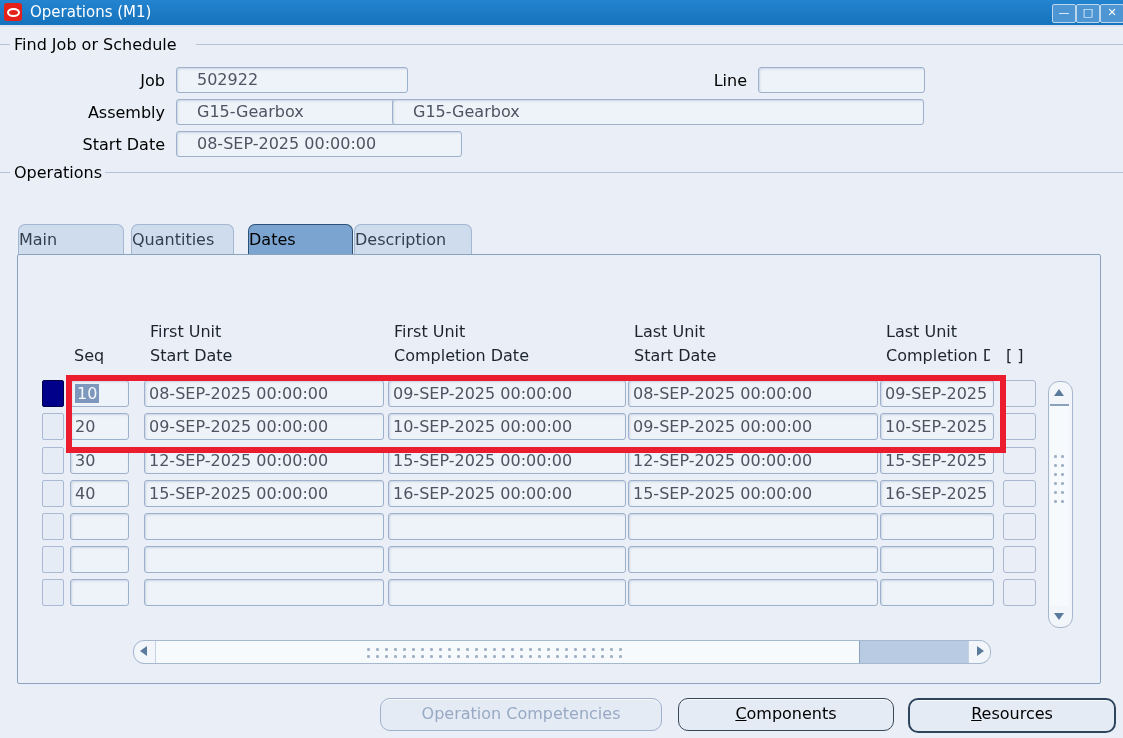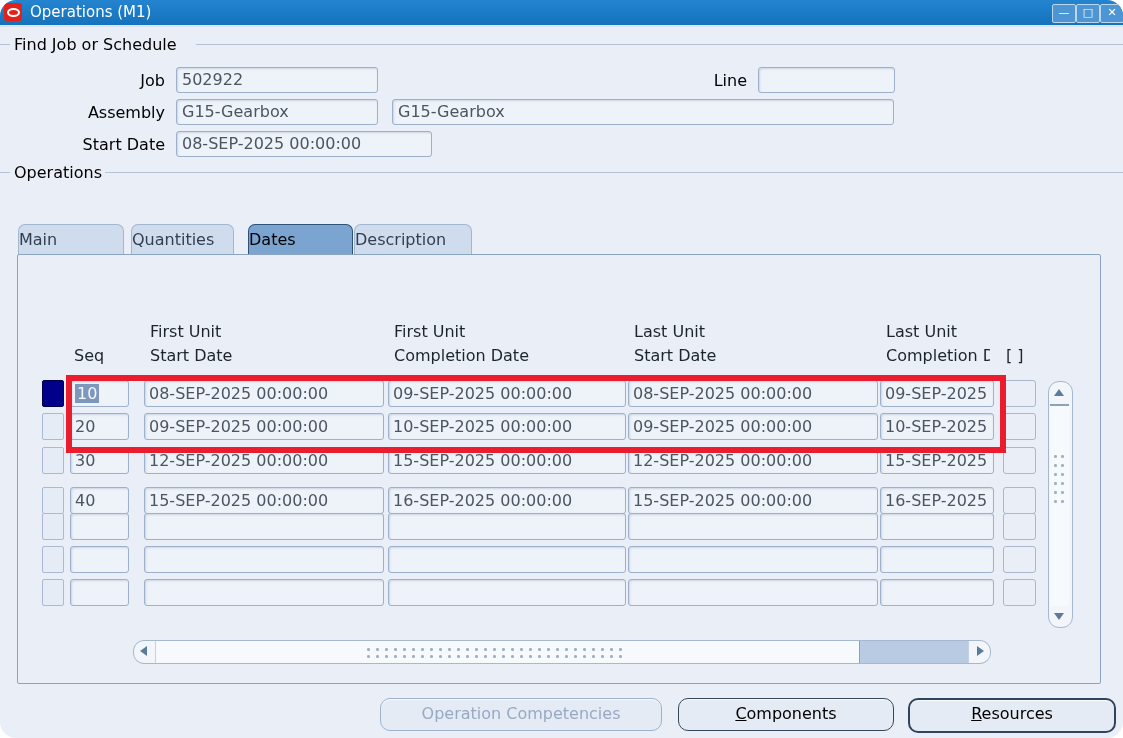--- a/index.html
+++ b/index.html
@@ -1,34 +1,34 @@
 <!DOCTYPE html>
 <html><head>
 <meta charset="utf-8">
 <style>
   html,body{margin:0;padding:0;}
   body{font-family:"DejaVu Sans","Liberation Sans",sans-serif;}
-  #win{position:relative;width:1123px;height:738px;background:#e9eef7;overflow:hidden;border-radius:16px;}
+  #win{position:relative;width:1123px;height:738px;background:#e9eef7;overflow:hidden;}
 
   
   #titlebar{position:absolute;left:0;top:0;width:1123px;height:25px;background:linear-gradient(#2484cf,#1572bd);}
   #titlebar .tsep{position:absolute;left:0;top:25px;width:1123px;height:2px;background:#dce6f2;}
   #logo{position:absolute;left:4px;top:3px;width:18px;height:18px;background:#e32119;border-radius:3px;}
   #logo .ring{position:absolute;left:3px;top:5px;width:9px;height:5px;border:2px solid #fff;border-radius:50%;}
   #title-text{position:absolute;left:30px;top:0;height:25px;line-height:25px;color:#fff;font-size:15px;white-space:nowrap;}
   .winbtn{position:absolute;top:4px;width:22px;height:17px;background:#4e96d3;border:1px solid #bcd6ec;border-radius:2px;color:#fff;font-size:11px;line-height:15px;text-align:center;cursor:default;}
 
   
   .lbl{position:absolute;font-size:16px;color:#000;white-space:nowrap;}
   .rlbl{text-align:right;}
   .frameline{position:absolute;height:1px;background:#b6c3d6;}
 
   
   .field{position:absolute;height:24px;background:#eef2f9;border:1px solid #9db1cc;border-radius:3px;
-         font-size:16px;color:#4c5561;padding:0 5px;line-height:24px;white-space:nowrap;overflow:hidden;
+         font-size:16px;color:#4c5561;padding:0 20px;line-height:24px;white-space:nowrap;overflow:hidden;
          box-shadow:inset 1px 1px 2px rgba(110,135,170,.28);}
 
   
   .tab{position:absolute;top:224px;height:30px;border-radius:7px 7px 0 0;background:#cfdcee;border:1px solid #a3b7d0;
        border-bottom:none;line-height:30px;font-size:16px;color:#333f4e;cursor:default;}
   .tab.active{background:#7ba4d0;border-color:#2e5277;color:#000;}
 
   
   #panel{position:absolute;left:17px;top:254px;width:1082px;height:428px;border:1px solid #8aa4bf;border-radius:2px;}
 
@@ -157,21 +157,21 @@
   </div>
   <div class="grow" style="top:447px;">
     <div class="cell sel"></div>
     <div class="cell c-seq">30</div>
     <div class="cell c-1">12-SEP-2025 00:00:00</div>
     <div class="cell c-2">15-SEP-2025 00:00:00</div>
     <div class="cell c-3">12-SEP-2025 00:00:00</div>
     <div class="cell c-4">15-SEP-2025 00:00:00</div>
     <div class="cell c-box"></div>
   </div>
-  <div class="grow" style="top:480px;margin-top:7px;">
+  <div class="grow" style="top:480px;">
     <div class="cell sel"></div>
     <div class="cell c-seq">40</div>
     <div class="cell c-1">15-SEP-2025 00:00:00</div>
     <div class="cell c-2">16-SEP-2025 00:00:00</div>
     <div class="cell c-3">15-SEP-2025 00:00:00</div>
     <div class="cell c-4">16-SEP-2025 00:00:00</div>
     <div class="cell c-box"></div>
   </div>
   <div class="grow" style="top:513px;">
     <div class="cell sel"></div>

